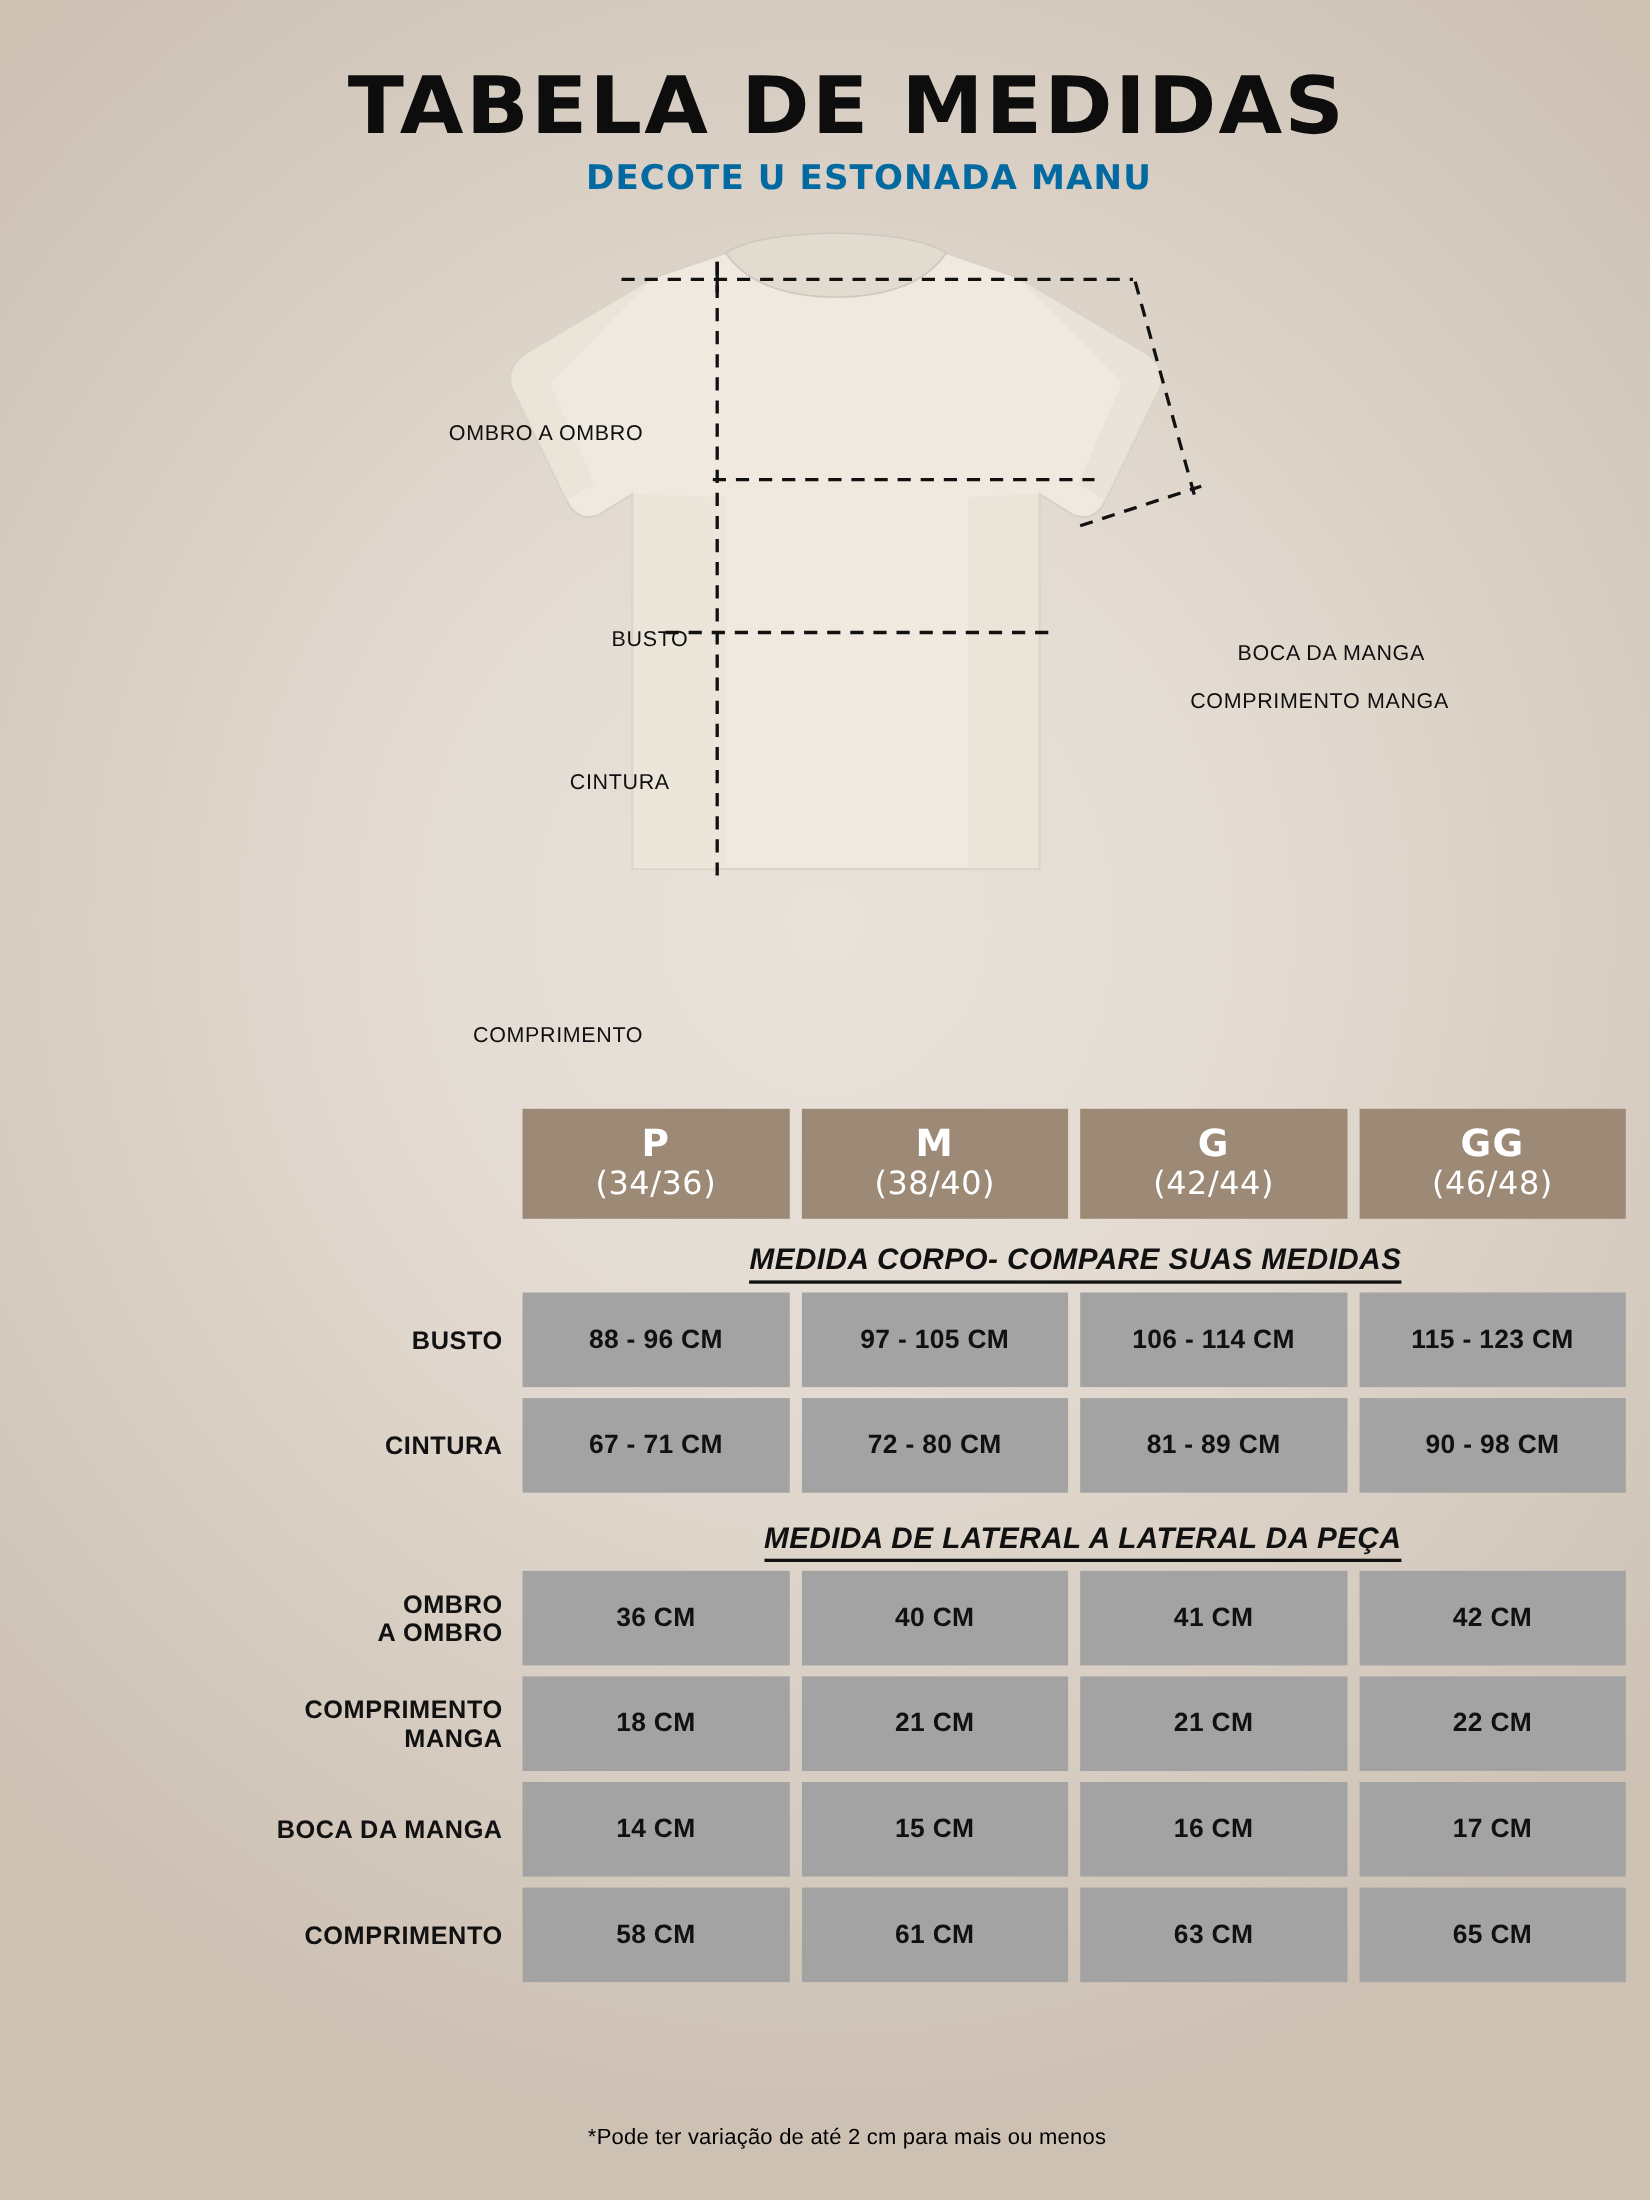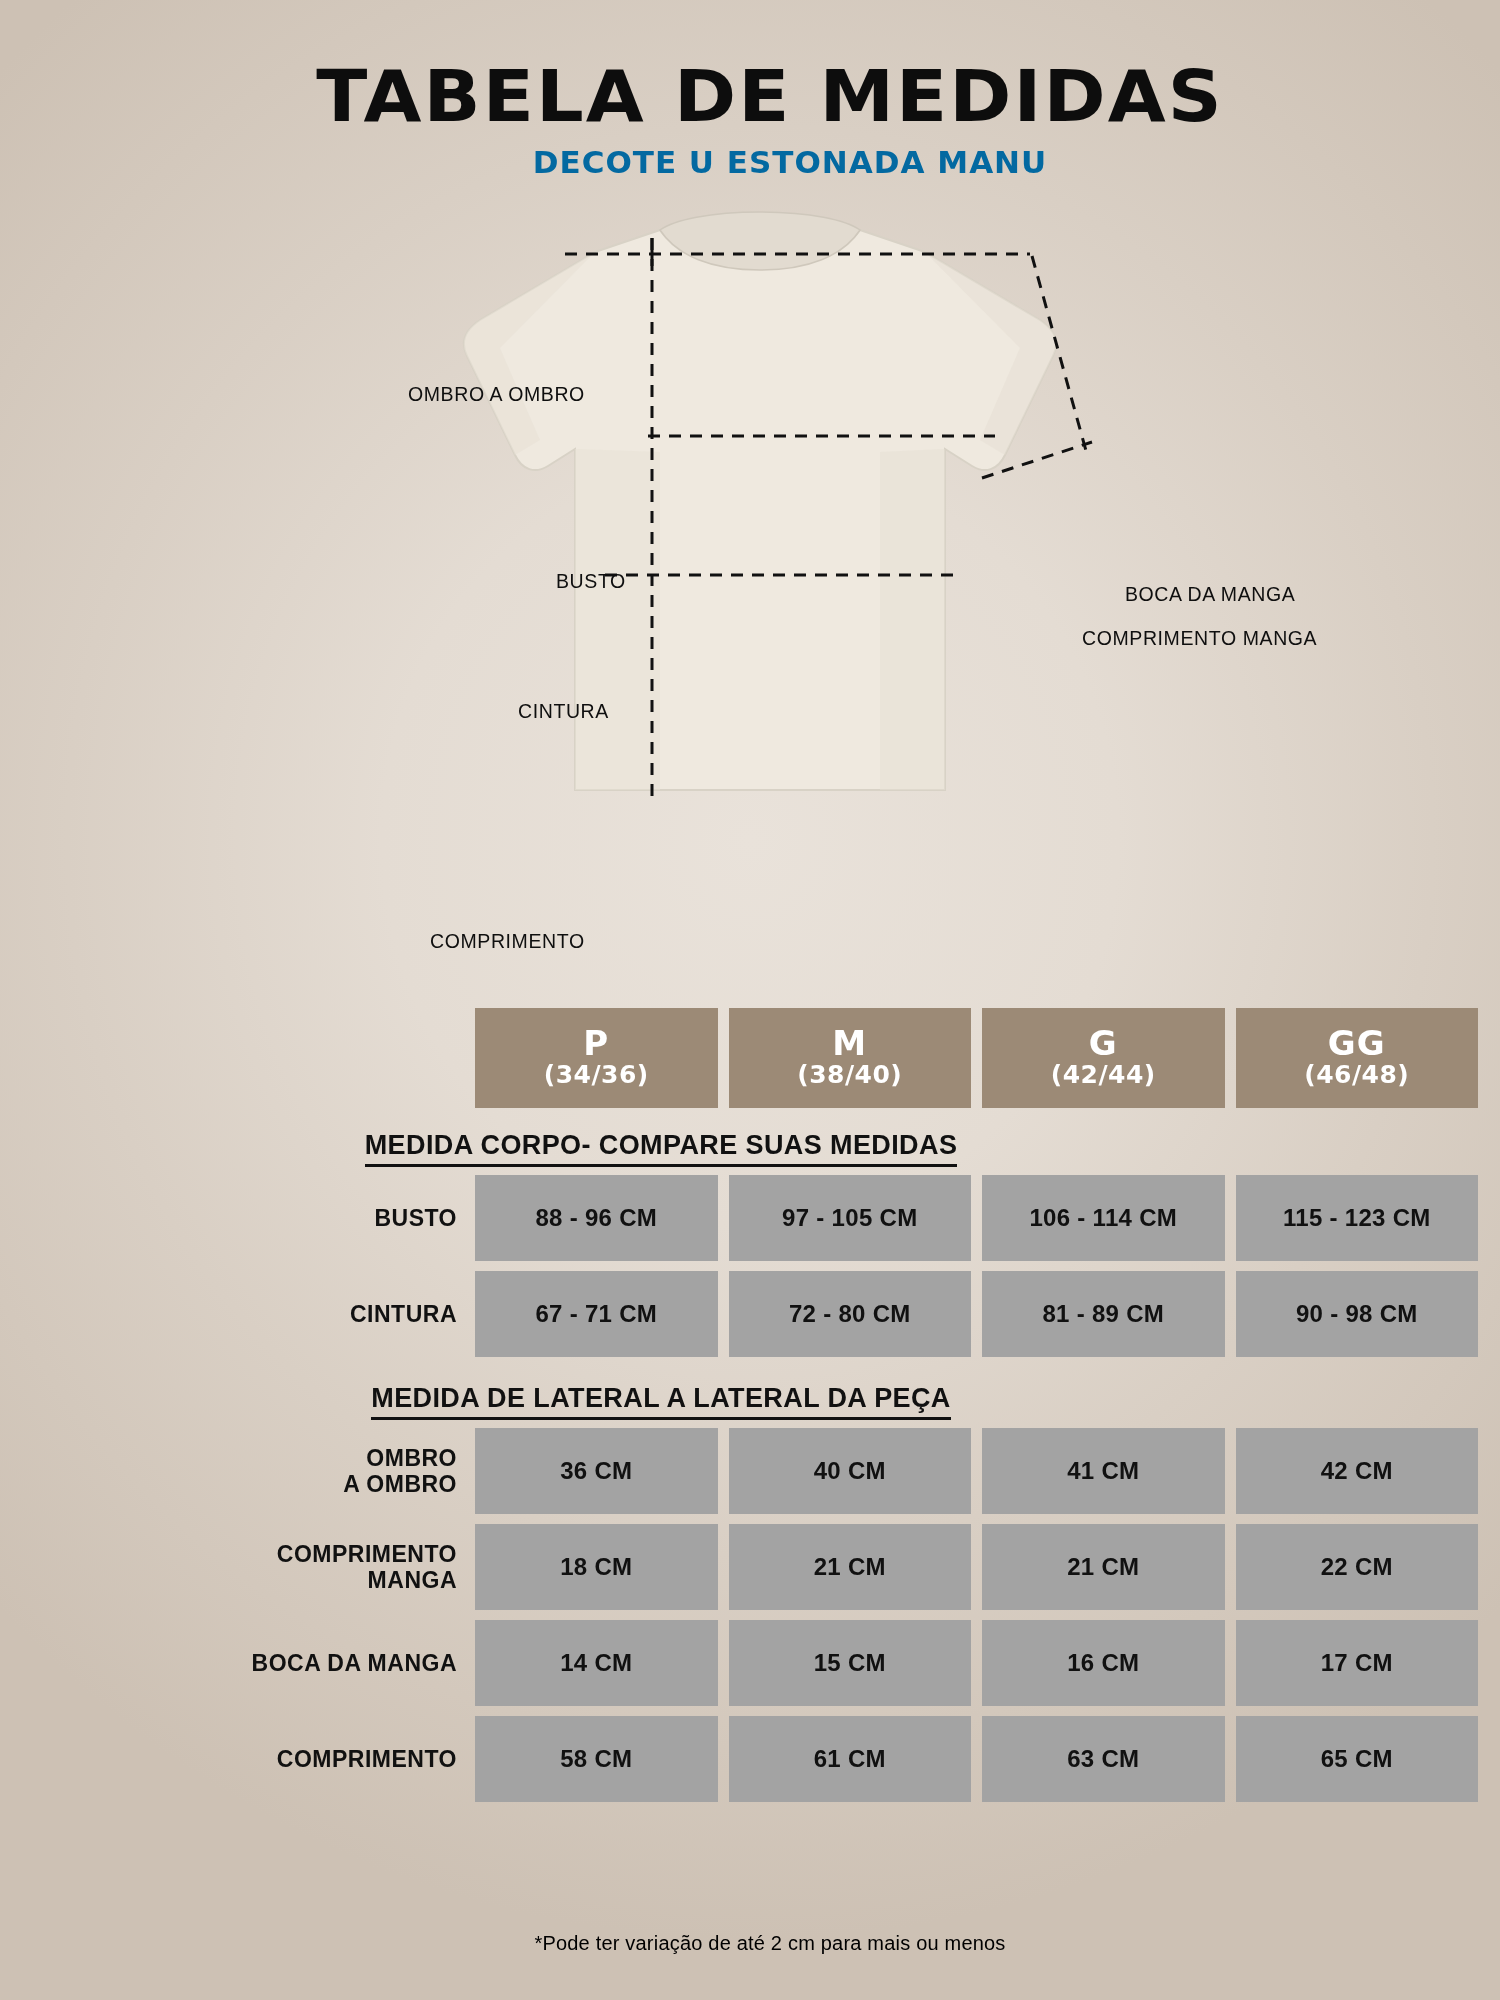--- a/index.html
+++ b/index.html
@@ -120,30 +120,31 @@
     justify-content: center;
     font-family: "DejaVu Sans", sans-serif;
   }
   .size-name {
     font-weight: 900;
     font-size: 34px;
     line-height: 1.05;
     letter-spacing: 1px;
   }
   .size-range {
-    font-weight: 700;
-    font-size: 25px;
+    font-weight: 400;
+    font-size: 29px;
     line-height: 1.15;
     letter-spacing: 0.5px;
   }
 
   .section-title {
     width: 1226px;
-    text-align: center;
+    text-align: right;
     padding: 16px 0 8px 0;
+    font-style: italic;
   }
   .section-title span {
     font-weight: 700;
     font-size: 27px;
     letter-spacing: 0.4px;
     border-bottom: 3px solid #111;
     padding-bottom: 3px;
     display: inline-block;
     position: relative;
     left: 28px;

